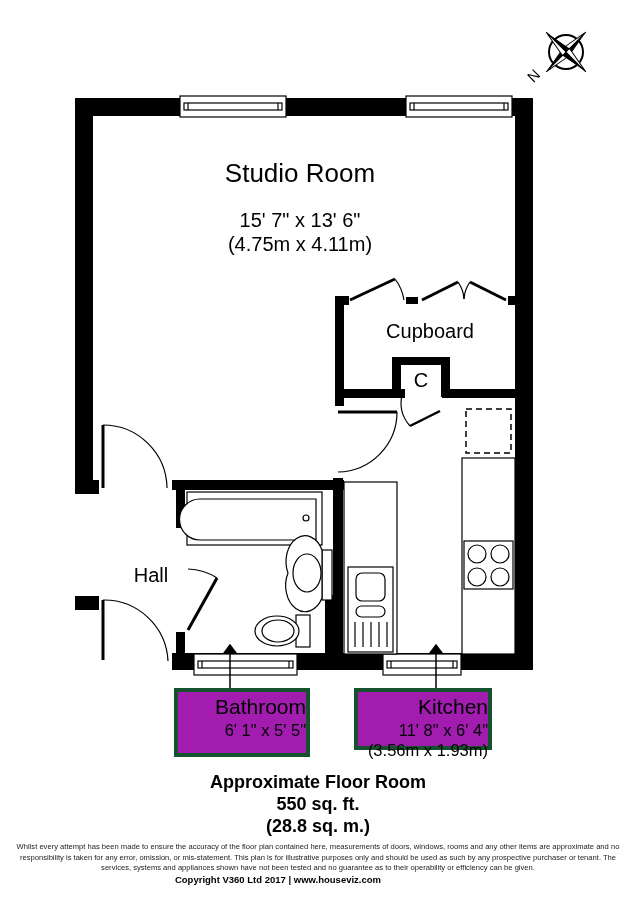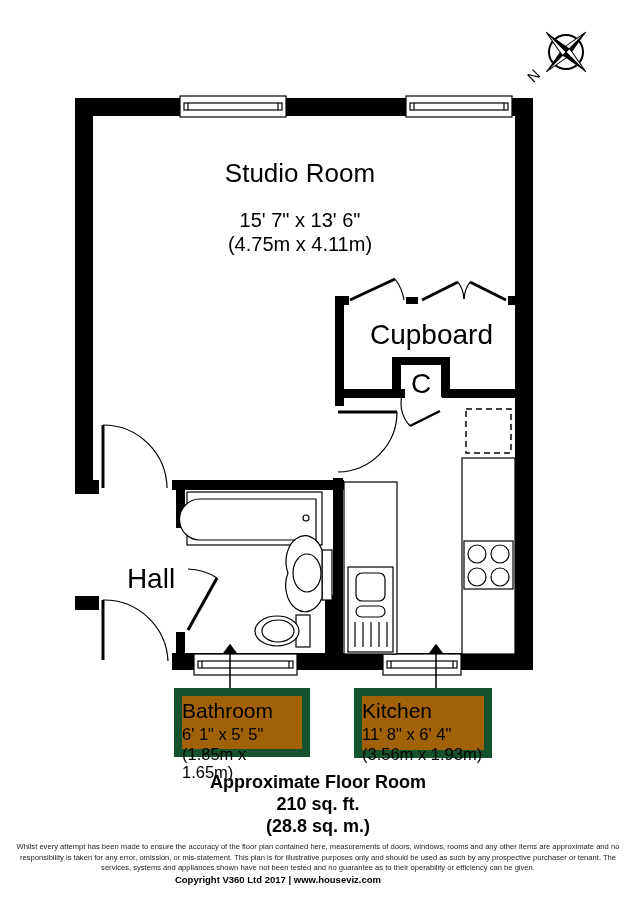--- a/index.html
+++ b/index.html
@@ -1,22 +1,22 @@
 <!DOCTYPE html>
 <html><head>
 <meta charset="utf-8">
 <style>
   html, body { margin: 0; padding: 0; background: #ffffff; }
   body { width: 636px; height: 900px; position: relative; overflow: hidden; font-family: "Liberation Sans", sans-serif; color: #000; }
   #plan { position: absolute; left: 0; top: 0; }
   .lbl { position: absolute; text-align: center; white-space: nowrap; line-height: 1; }
   .room-title { font-size: 26px; }
   .room-dim { font-size: 20px; }
-  .small-title { font-size: 28px; }
-  .box { position: absolute; border: 8px solid #14532d; background: #a16207; box-sizing: border-box; text-align: left; }
+  .small-title { font-size: 20px; }
+  .box { position: absolute; border: 4px solid #14532d; background: #a21caf; box-sizing: border-box; text-align: right; }
   .box .t { font-size: 21px; margin-top: 3px; line-height: 24px; }
   .box .d { font-size: 16.5px; line-height: 22px; }
   .area { position: absolute; left: 0; width: 636px; text-align: center; font-weight: bold; font-size: 18px; line-height: 22px; }
   .disclaimer { position: absolute; left: 10px; width: 616px; top: 842px; text-align: center; font-size: 7.6px; line-height: 10.5px; color: #222; }
   .copyright { position: absolute; left: 0; width: 556px; top: 874px; text-align: center; font-size: 9.5px; font-weight: bold; }
 </style>
 </head>
 <body>
 
 <svg id="plan" width="636" height="900" viewBox="0 0 636 900" xmlns="http://www.w3.org/2000/svg">
@@ -192,27 +192,26 @@
 <div class="lbl room-dim" style="left:190px; width:220px; top:234px;">(4.75m x 4.11m)</div>
 
 <div class="lbl small-title" style="left:370px; width:120px; top:321px;">Cupboard</div>
 <div class="lbl small-title" style="left:401px; width:40px; top:370px;">C</div>
 
 <div class="lbl small-title" style="left:126px; width:50px; top:565px;">Hall</div>
 
 <div class="box" style="left:174px; top:688px; width:136px; height:69px;">
   <div class="t">Bathroom</div>
   <div class="d">6' 1" x 5' 5"</div>
-  <div class="d" style="line-height:18px;">(1.85m x 1.65m)</div>
 </div>
 
-<div class="box" style="left:354px; top:688px; width:138px; height:70px;">
+<div class="box" style="left:354px; top:688px; width:138px; height:62px;">
   <div class="t">Kitchen</div>
   <div class="d">11' 8" x 6' 4"</div>
   <div class="d" style="line-height:18px;">(3.56m x 1.93m)</div>
 </div>
 
 <div class="area" style="top:771px;">Approximate Floor Room</div>
-<div class="area" style="top:793px;">210 sq. ft.</div>
+<div class="area" style="top:793px;">550 sq. ft.</div>
 <div class="area" style="top:815px;">(28.8 sq. m.)</div>
 
 <div class="disclaimer">Whilst every attempt has been made to ensure the accuracy of the floor plan contained here, measurements of doors, windows, rooms and any other items are approximate and no responsibility is taken for any error, omission, or mis-statement. This plan is for illustrative purposes only and should be used as such by any prospective purchaser or tenant. The services, systems and appliances shown have not been tested and no guarantee as to their operability or efficiency can be given.</div>
 <div class="copyright">Copyright V360 Ltd 2017 | www.houseviz.com</div>
 
 </body></html>

